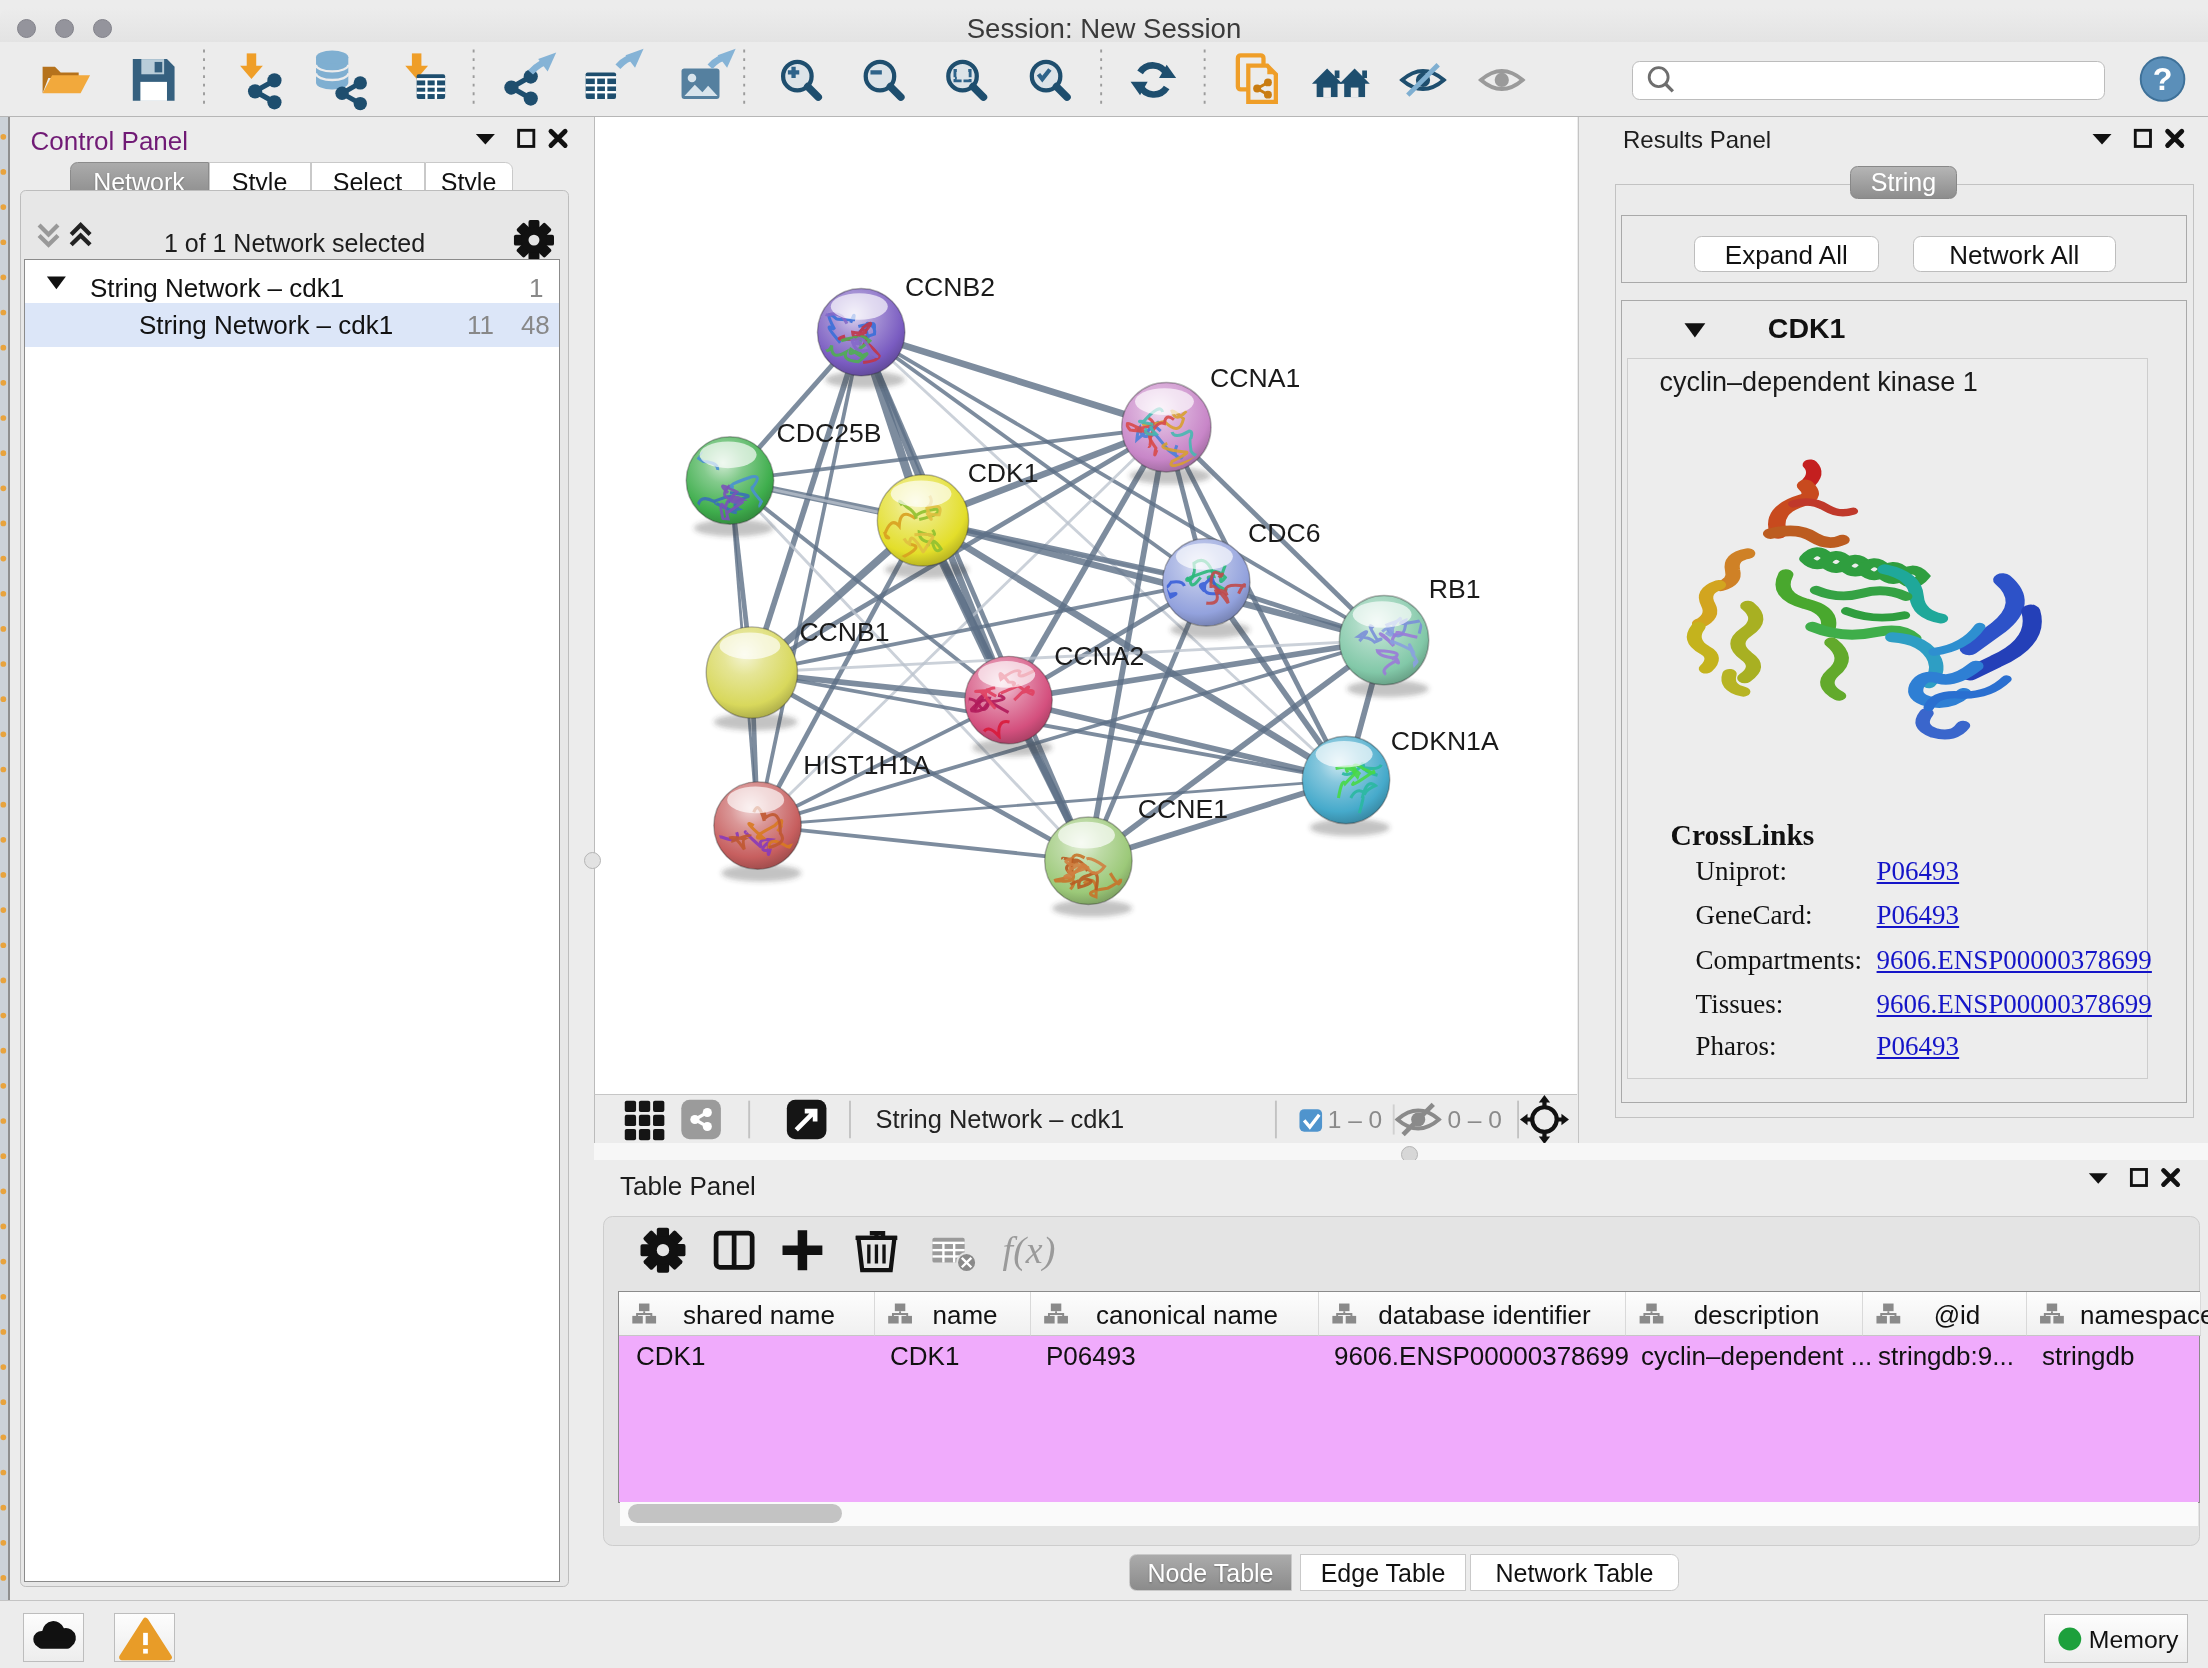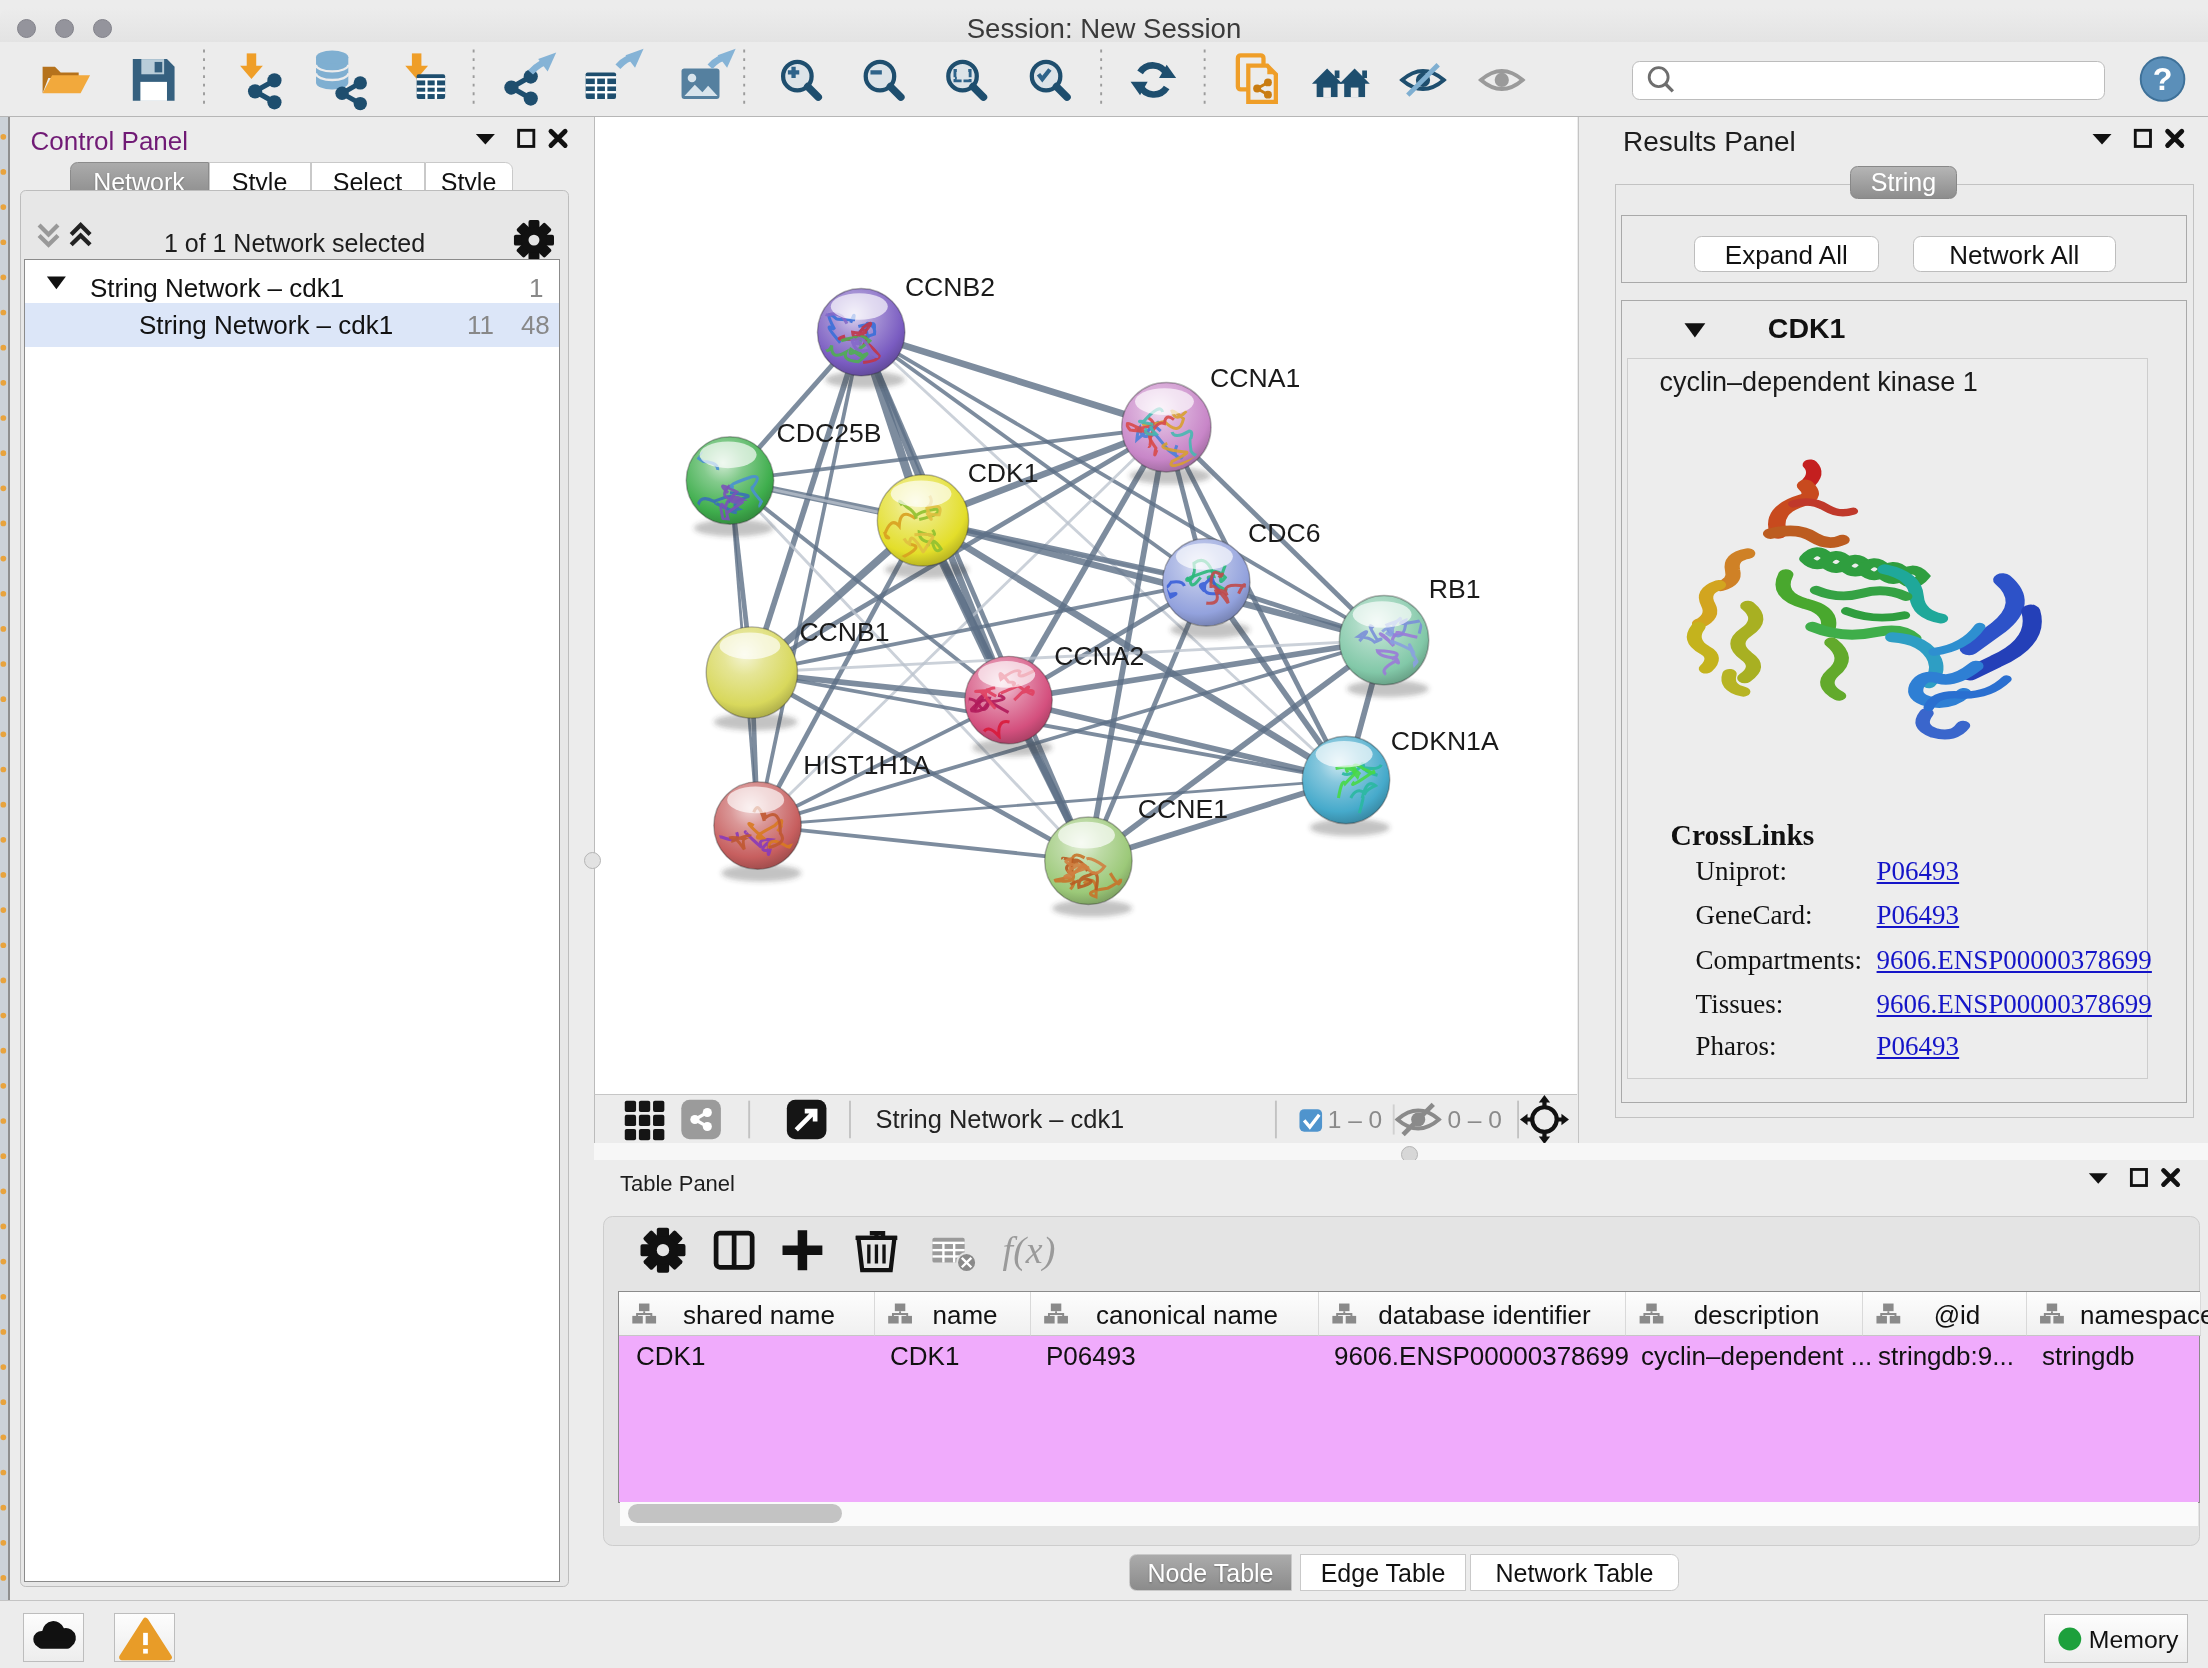--- a/index.html
+++ b/index.html
@@ -31,39 +31,39 @@
 #cp-tree { position:absolute; left:2.9px; top:68px; width:536px; height:1323px;
   background:#fff; border:1.9px solid #8b8b8b; }
 .trow { position:absolute; left:0; width:100%; font-size:26px; color:#111; }
 .trow.sel { background:#dce6f8; }
 #netview { position:absolute; left:594px; top:117px; width:983px; height:977px;
   background:#fff; border-left:1.9px solid #bbb; }
 #nettoolbar { position:absolute; left:594px; top:1094px; width:983px; height:49px;
   background:#ececec; border-left:1.9px solid #bbb; border-top:1.9px solid #c6c6c6; }
 #hsplit { position:absolute; left:594px; top:1143px; width:1614px; height:17px; background:#f7f7f7; }
 #results { position:absolute; left:1578px; top:117px; width:631px; height:1026px; background:#ececec; border-left:1.9px solid #c4c4c4;}
-#rp-title { position:absolute; left:44px; top:8.6px; font-size:28px; color:#1d1d1d; }
+#rp-title { position:absolute; left:44px; top:8.6px; font-size:24px; color:#1d1d1d; }
 #stringtab { position:absolute; left:271px; top:49px; width:107px; height:33px; z-index:5;
   background:linear-gradient(#b5b5b5,#8d8d8d); border:1px solid #888; border-radius:7.6px;
   color:#fff; font-size:25px; text-align:center; line-height:31px; }
 #rp-outer { position:absolute; left:36px; top:67px; width:579px; height:934px;
   background:#ebebeb; border:1.9px solid #c2c2c2; }
 #rp-btnbox { position:absolute; left:4.8px; top:30px; width:566px; height:68px;
   background:#ebebeb; border:1.9px solid #a9a9a9; }
 .rbtn { position:absolute; top:20px; height:36px; background:#fff; border:1.9px solid #bdbdbd;
   border-radius:7.6px; font-size:26px; text-align:center; color:#111; padding-top:2.9px; }
 #rp-section { position:absolute; left:4.8px; top:115px; width:566px; height:803px;
   background:#ebebeb; border:1.9px solid #a9a9a9; }
 #rp-content { position:absolute; left:4.8px; top:57px; width:521px; height:721px;
   background:#ededed; border:1.9px solid #cdcdcd; }
 .serif { font-family:"Liberation Serif",serif; }
 .xl-label { position:absolute; left:68px; font-size:27px; color:#111; }
 .xl-link { position:absolute; left:249px; font-size:27px; color:#1515c8; text-decoration:underline; }
 #tablepanel { position:absolute; left:594px; top:1160px; width:1614px; height:439px; background:#ececec; }
-#tp-title { position:absolute; left:26px; top:10.5px; font-size:22px; color:#1d1d1d; }
+#tp-title { position:absolute; left:26px; top:10.5px; font-size:26px; color:#1d1d1d; }
 #tp-toolbar { position:absolute; left:8.6px; top:56px; width:1597px; height:330px;
   background:#e4e4e4; border:1.9px solid #cdcdcd; border-radius:9.5px; }
 #tp-table { position:absolute; left:24px; top:131px; width:1582px; height:212px;
   background:#f0abfc; border:1.9px solid #8b8b8b; }
 #tp-scroll { position:absolute; left:26px; top:342px; width:1578px; height:24px; background:#fafafa; }
 .th { position:absolute; top:0; height:44px; border-right:1.9px solid #d9d9d9;
   background:linear-gradient(#fdfdfd,#f0f0f0); border-bottom:1.9px solid #c6c6c6; }
 .th .txt { position:absolute; top:7.6px; left:25px; right:0; text-align:center; font-size:26px; color:#111; }
 .td { position:absolute; top:49px; font-size:26px; color:#111; }
 #tp-tabs { position:absolute; left:0; top:394px; width:1614px; height:38px; }

